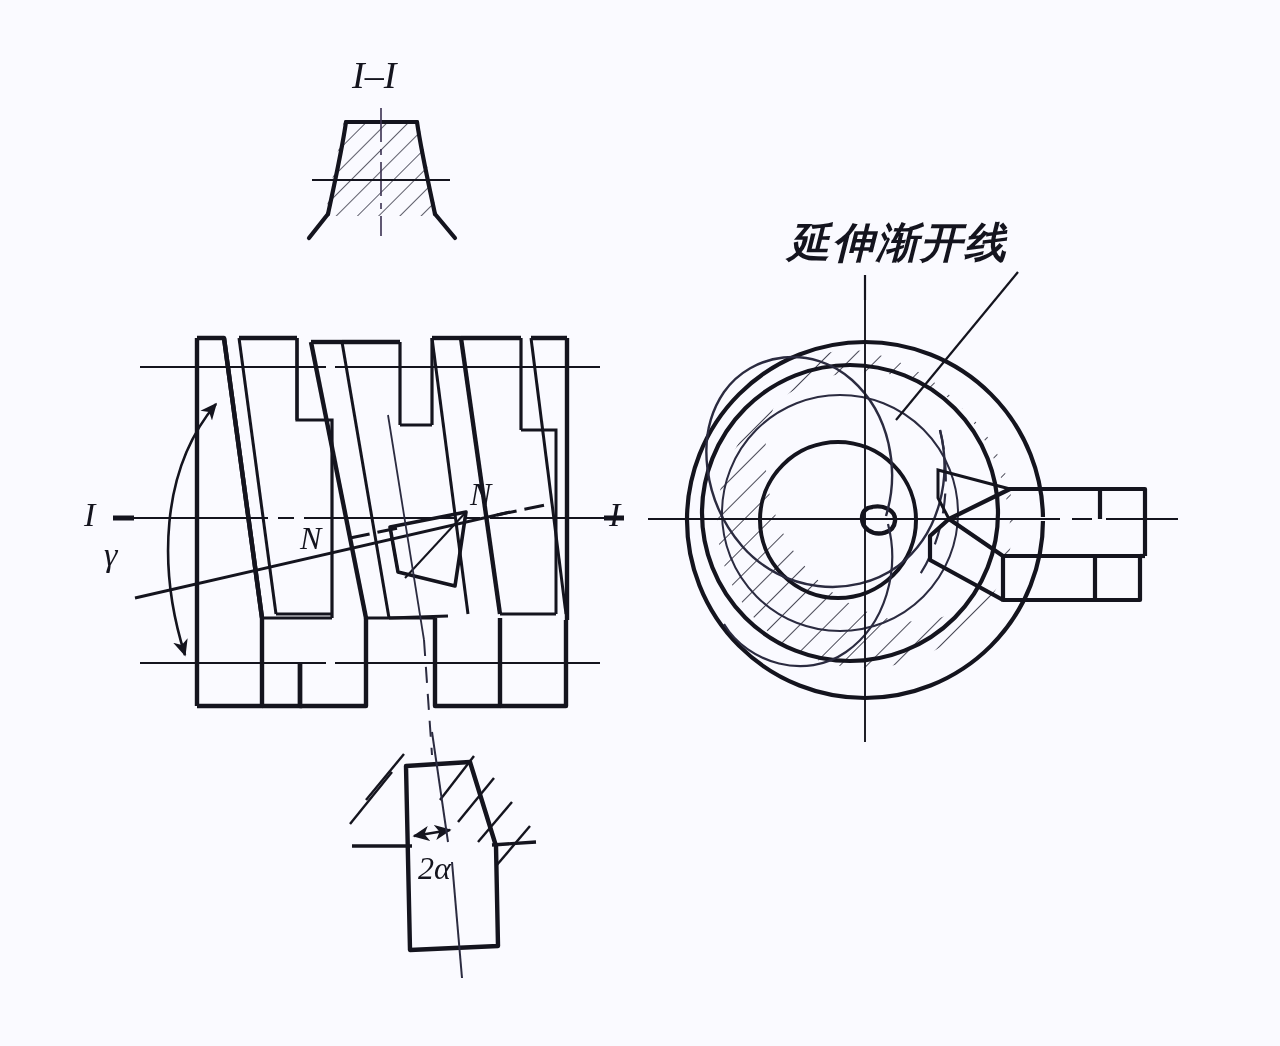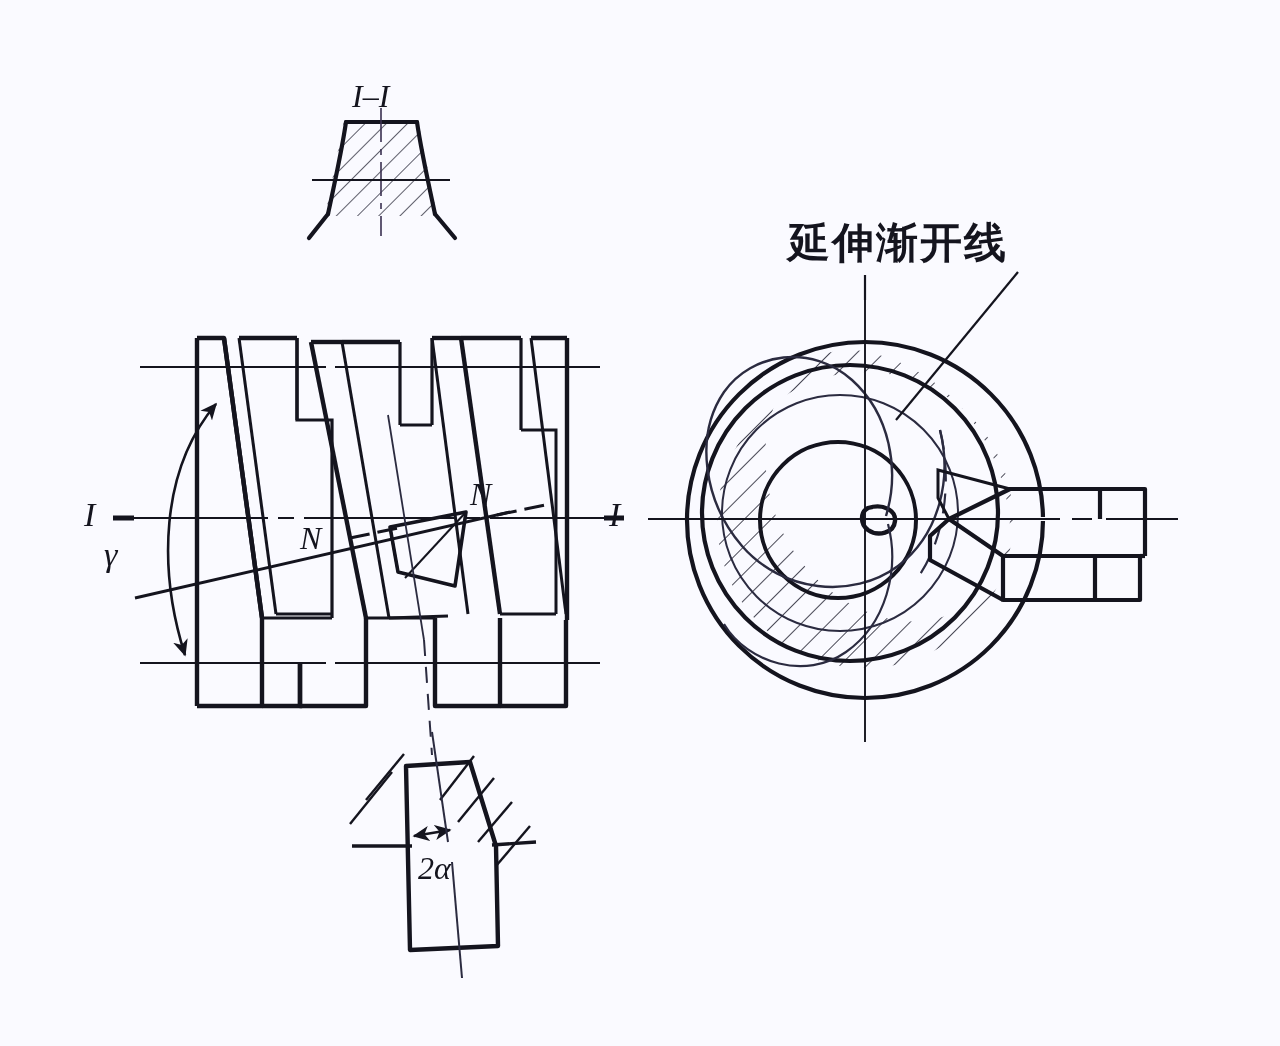--- a/index.html
+++ b/index.html
@@ -30,20 +30,21 @@
     line-height: 1;
     user-select: none;
   }
   .lbl-ital {
     font-family: "Liberation Serif", serif;
     font-style: italic;
   }
   .lbl-cjk {
     font-family: "DejaVu Sans", sans-serif;
     font-weight: 600;
+    font-style: italic;
   }
 </style>
 </head>
 <body>
 
 <div id="stage">
 
   <svg viewBox="0 0 1280 1046" xmlns="http://www.w3.org/2000/svg">
     <defs>
 
@@ -244,21 +245,21 @@
 
         <path d="M949,519 L930,536 L930,560 L1003,600" fill="none" stroke="#14141e" stroke-width="4.2" stroke-linejoin="round"></path>
         <path d="M949,519 L938,498 L938,470 L1010,489" fill="none" stroke="#14141e" stroke-width="3"></path>
       </g>
 
       <line x1="1018" y1="272" x2="896" y2="420" stroke="#14141e" stroke-width="2.2"></line>
       <line x1="865" y1="275" x2="865" y2="300" stroke="#14141e" stroke-width="2.2"></line>
     </g>
   </svg>
 
-  <div class="lbl lbl-ital" style="left:352px; top:56px; font-size:32px;margin-top:24px;">I–I</div>
+  <div class="lbl lbl-ital" style="left:352px; top:56px; font-size:38px;">I–I</div>
 
   <div class="lbl lbl-ital" style="left:84px; top:498px; font-size:34px;">I</div>
 
   <div class="lbl lbl-ital" style="left:592px; top:498px; font-size:34px;">–I</div>
 
   <div class="lbl lbl-ital" style="left:104px; top:538px; font-size:34px;">γ</div>
 
   <div class="lbl lbl-ital" style="left:300px; top:522px; font-size:32px;">N</div>
 
   <div class="lbl lbl-ital" style="left:470px; top:478px; font-size:32px;">N</div>

